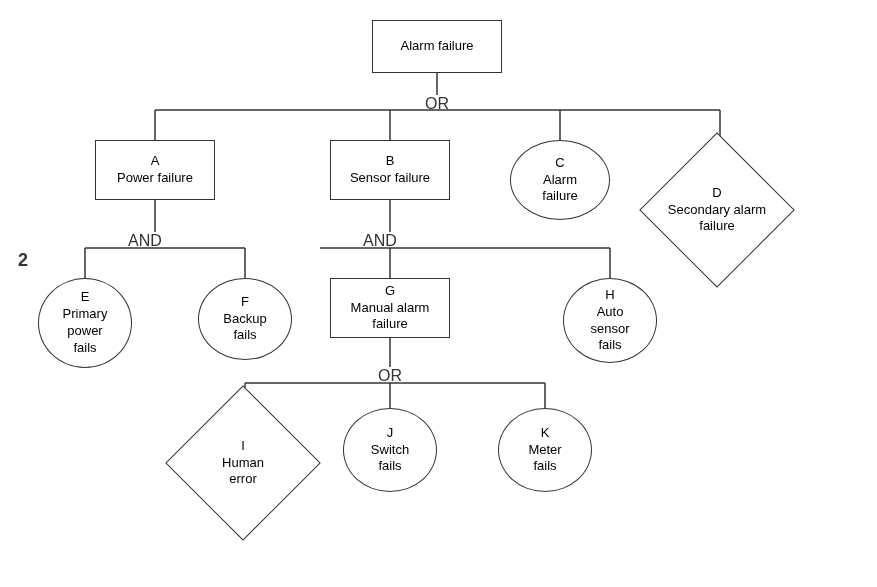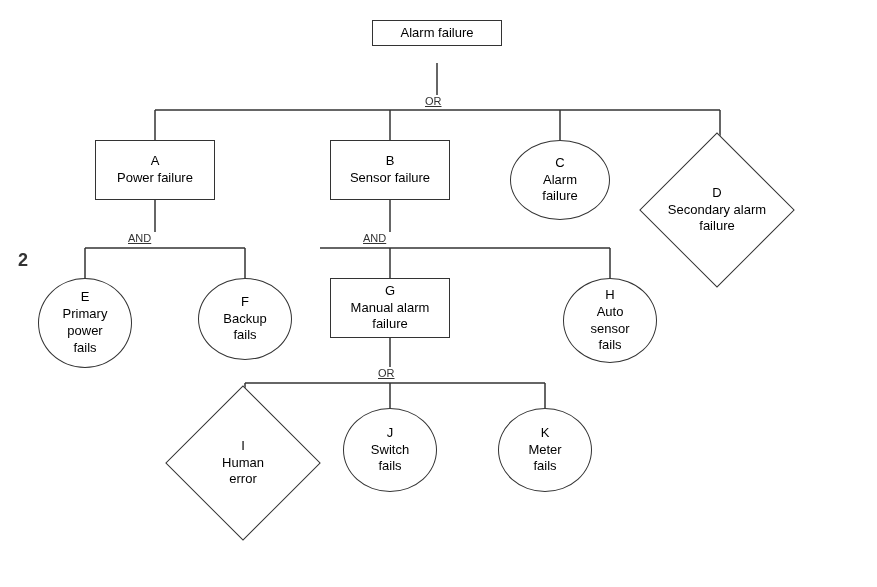--- a/index.html
+++ b/index.html
@@ -56,23 +56,22 @@
       top: 0; left: 0;
     }
     .diamond-text {
       position: relative;
       z-index: 2;
       text-align: center;
       line-height: 1.3;
     }
     .label {
       position: absolute;
-      font-size: 11px;
+      font-size: 16px;
       color: #333;
-      text-decoration: underline;
     }
     .page-num {
       position: absolute;
       left: 18px;
       top: 250px;
       font-size: 18px;
       color: #333;
       font-weight: bold;
     }
   </style>
@@ -115,21 +114,21 @@
 
     <line x1="245" y1="383" x2="545" y2="383" stroke="#333" stroke-width="1.5"></line>
 
     <line x1="245" y1="383" x2="245" y2="408" stroke="#333" stroke-width="1.5"></line>
 
     <line x1="390" y1="383" x2="390" y2="408" stroke="#333" stroke-width="1.5"></line>
 
     <line x1="545" y1="383" x2="545" y2="408" stroke="#333" stroke-width="1.5"></line>
   </svg>
 
-  <div class="node rect-node" style="left:372px; top:20px; width:130px; height:26px;">
+  <div class="node rect-node" style="left:372px; top:20px; width:130px; height:53px;">
     <span>Alarm failure</span>
   </div>
 
   <div class="label" style="left:425px; top:95px;">
     <span>OR</span>
   </div>
 
   <div class="node rect-node" style="left:95px; top:140px; width:120px; height:60px;">
     <span style="white-space:pre-line;">A
 Power failure</span>

